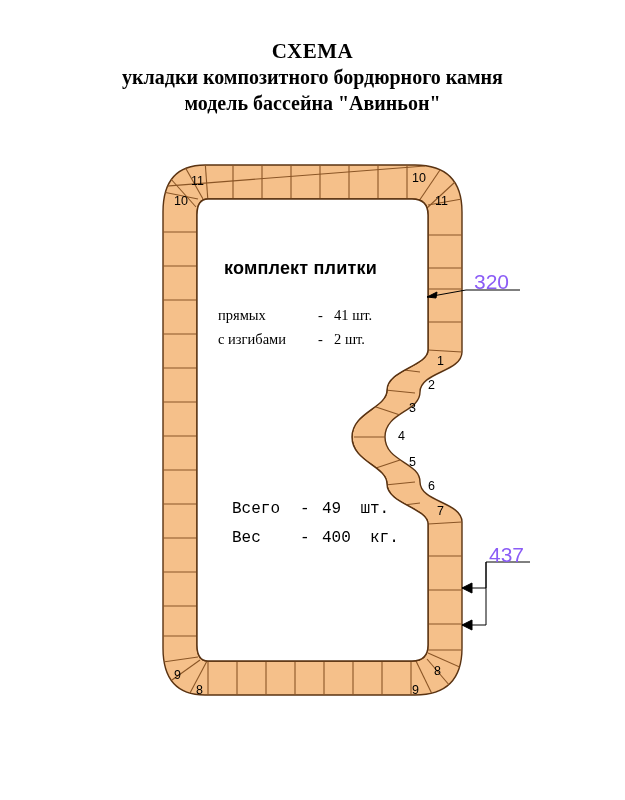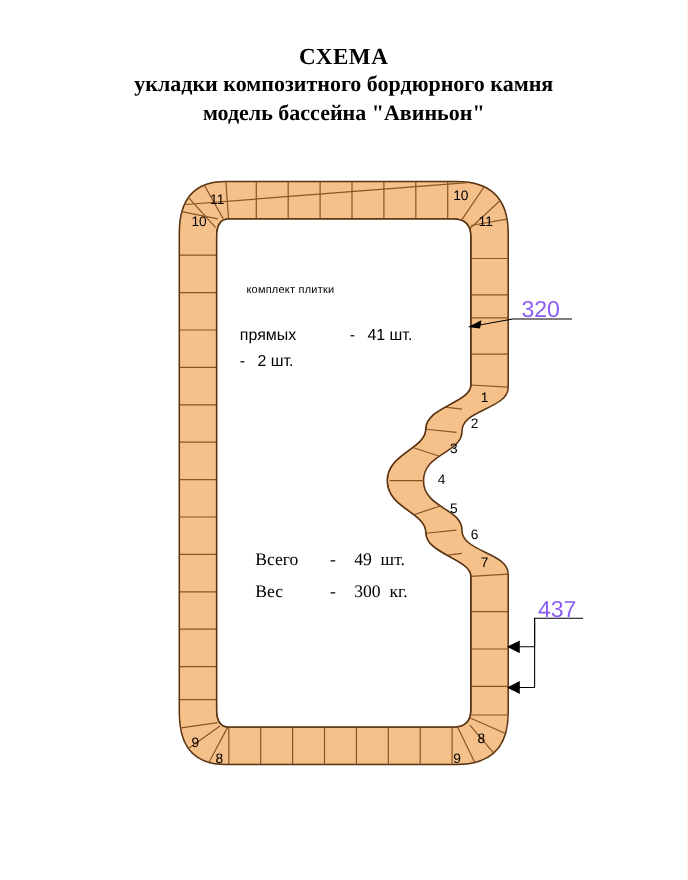--- a/index.html
+++ b/index.html
@@ -55,44 +55,44 @@
     height: 800px;
   }
   .legend {
     position: absolute;
     left: 218px;
     top: 258px;
     width: 230px;
   }
   .legend-title {
     font-family: "Liberation Sans", sans-serif;
-    font-size: 10px;
-    font-weight: normal;
+    font-size: 18px;
+    font-weight: bold;
     letter-spacing: 0.2px;
     margin-bottom: 24px;
     text-align: left;
     padding-left: 6px;
   }
   .legend-row {
-    font-family: Liberation Sans, sans-serif;
+    font-family: Liberation Serif, serif;
     font-size: 14.5px;
     line-height: 24px;
     display: flex;
     white-space: pre;
   }
   .legend-row .lbl { display: inline-block; width: 100px; }
   .legend-row .dash { display: inline-block; width: 16px; }
   .legend-row .val { display: inline-block; }
 
   .totals {
     position: absolute;
     left: 232px;
     top: 495px;
     width: 230px;
-    font-family: Liberation Serif, serif;
+    font-family: Liberation Mono, monospace;
     font-size: 16px;
     line-height: 29px;
   }
   .totals-row { display: flex; white-space: pre; }
   .totals-row .lbl { display: inline-block; width: 68px; }
   .totals-row .dash { display: inline-block; width: 22px; }
   .totals-row .val { display: inline-block; text-align: center; }
 
   .dim-label {
     position: absolute;
@@ -277,34 +277,35 @@
   </svg>
 
   <div class="legend">
     <div class="legend-title">комплект плитки</div>
     <div class="legend-row">
       <span class="lbl">прямых</span>
       <span class="dash">-</span>
       <span class="val">41 шт.</span>
     </div>
     <div class="legend-row">
+      <span class="lbl">с изгибами</span>
       <span class="dash">-</span>
       <span class="val">2 шт.</span>
     </div>
   </div>
 
   <div class="totals">
     <div class="totals-row">
       <span class="lbl">Всего</span>
       <span class="dash">-</span>
       <span class="val">49  шт.</span>
     </div>
     <div class="totals-row">
       <span class="lbl">Вес</span>
       <span class="dash">-</span>
-      <span class="val">300  кг.</span>
+      <span class="val">400  кг.</span>
     </div>
   </div>
 
   <div class="dim-label" id="dim-320">320</div>
   <div class="dim-label" id="dim-437">437</div>
 
 </div>
 
 </body></html>

